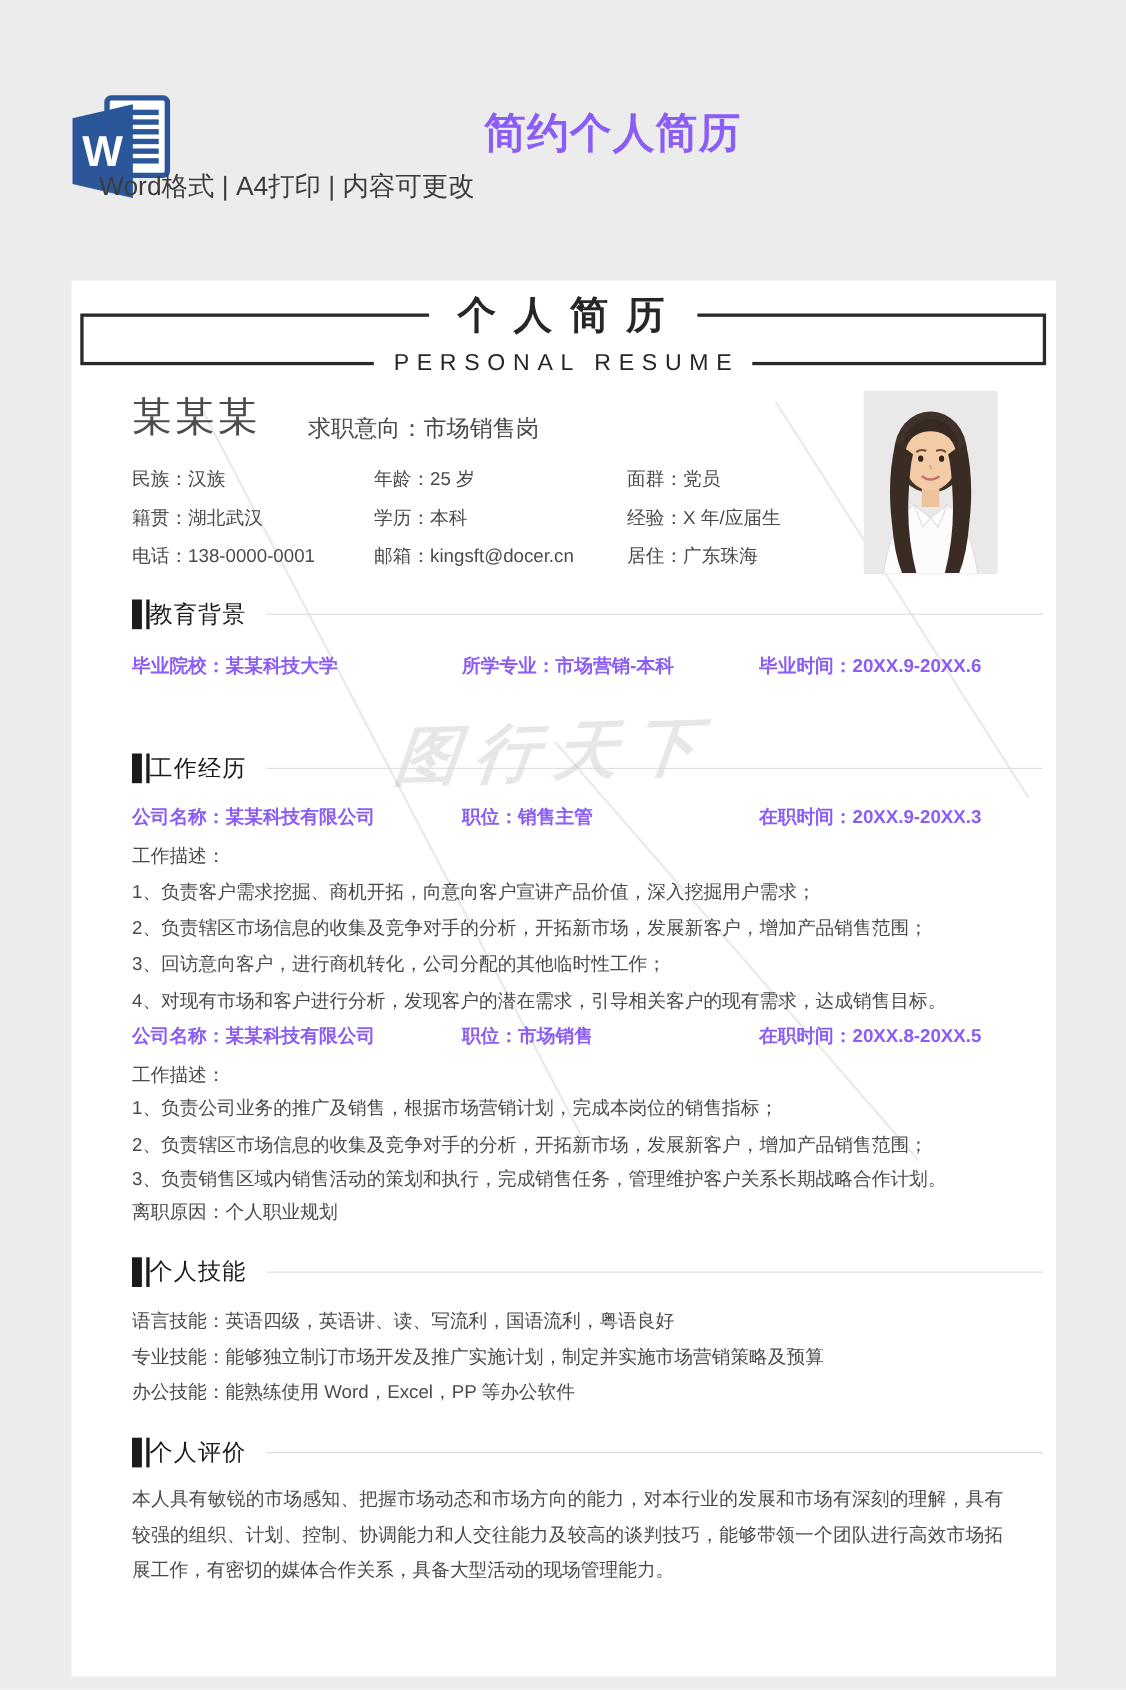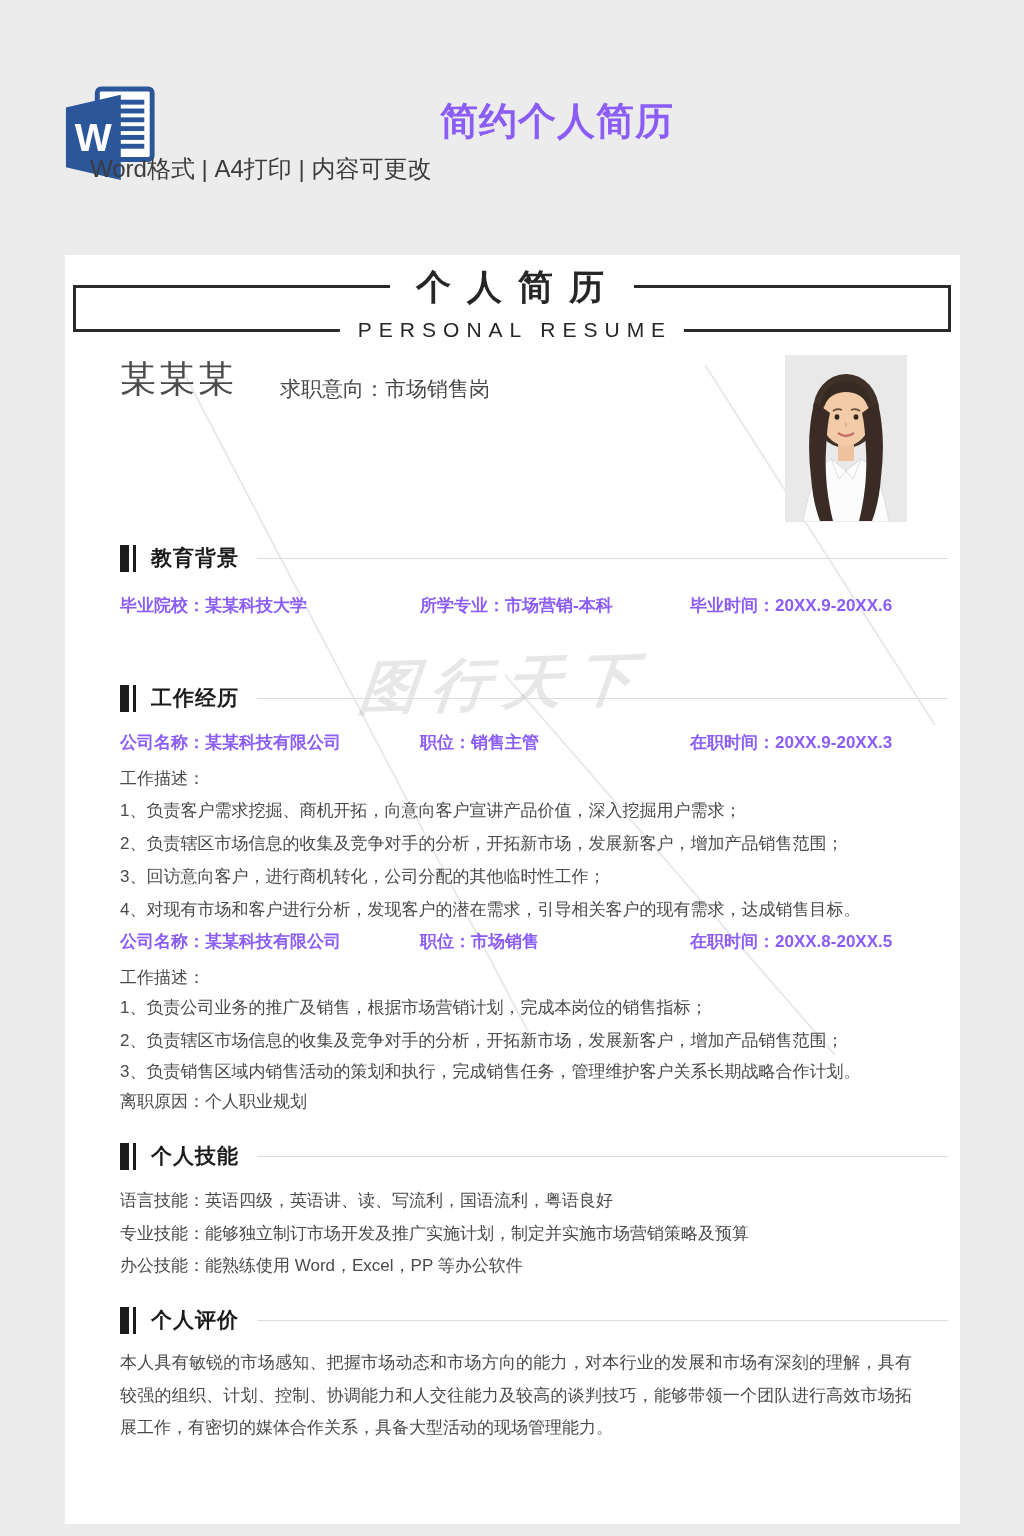--- a/index.html
+++ b/index.html
@@ -67,21 +67,21 @@
     font-size:17px; line-height:22px; color:#4a4a4a;
   }
   .photo { position:absolute; left:720px; top:100px; width:122px; height:167px; }
   
   .sec {
     position:absolute; left:55px; right:12px; height:30px;
     display:flex; align-items:center;
   }
   .bar-thick { width:9px; height:27px; background:#1b1b1b; }
   .bar-thin  { width:3px; height:27px; background:#1b1b1b; margin-left:4px; }
-  .sec-title { font-size:21px; font-weight:bold; color:#1b1b1b; margin-left:15px; letter-spacing:1px; }
+  .sec-title { font-size:21px; font-weight:normal; color:#1b1b1b; margin-left:0; letter-spacing:1px; }
   .sec-rule  { flex:1; height:1px; background:#dcdcdc; margin-left:18px; }
   
   .row3 { position:absolute; left:55px; width:800px; height:22px; }
   .row3 span { position:absolute; top:0; white-space:nowrap; }
   .c2 { left:300px; } .c3 { left:570px; }
   .bold { font-weight:bold; color:#8b5cf6; font-size:17px; }
   .tline {
     position:absolute; left:55px; width:810px;
     font-size:17px; line-height:22px; color:#4a4a4a; white-space:nowrap;
   }
@@ -119,20 +119,31 @@
   <div class="wm-text">图行天下</div>
 
   <div class="banner">
     <div class="banner-cn">个人简历</div>
     <div class="banner-en">PERSONAL RESUME</div>
   </div>
 
   <div class="name">某某某</div>
   <div class="objective">求职意向：市场销售岗</div>
 
+  <div class="info-grid">
+    <span>民族：汉族</span>
+    <span>年龄：25 岁</span>
+    <span>面群：党员</span>
+    <span>籍贯：湖北武汉</span>
+    <span>学历：本科</span>
+    <span>经验：X 年/应届生</span>
+    <span>电话：138-0000-0001</span>
+    <span>邮箱：kingsft@docer.cn</span>
+    <span>居住：广东珠海</span>
+  </div>
 
   <svg class="photo" viewBox="0 0 122 167">
     <rect width="122" height="167" fill="#e9e9e9"></rect>
     <ellipse cx="61" cy="56" rx="33" ry="37" fill="#3f3028"></ellipse>
     <rect x="53" y="86" width="16" height="20" fill="#eec29d"></rect>
     <ellipse cx="61" cy="63" rx="24" ry="28" fill="#f3cba6"></ellipse>
     <path d="M36,52 Q38,28 61,26 Q84,28 86,52 Q76,37 61,37 Q46,37 36,52 Z" fill="#362a22"></path>
     <path d="M48,56 Q52,53 57,55" stroke="#6b5138" stroke-width="1.8" fill="none"></path>
     <path d="M66,55 Q71,53 75,56" stroke="#6b5138" stroke-width="1.8" fill="none"></path>
     <ellipse cx="52" cy="62" rx="2.4" ry="2.8" fill="#32281f"></ellipse>

